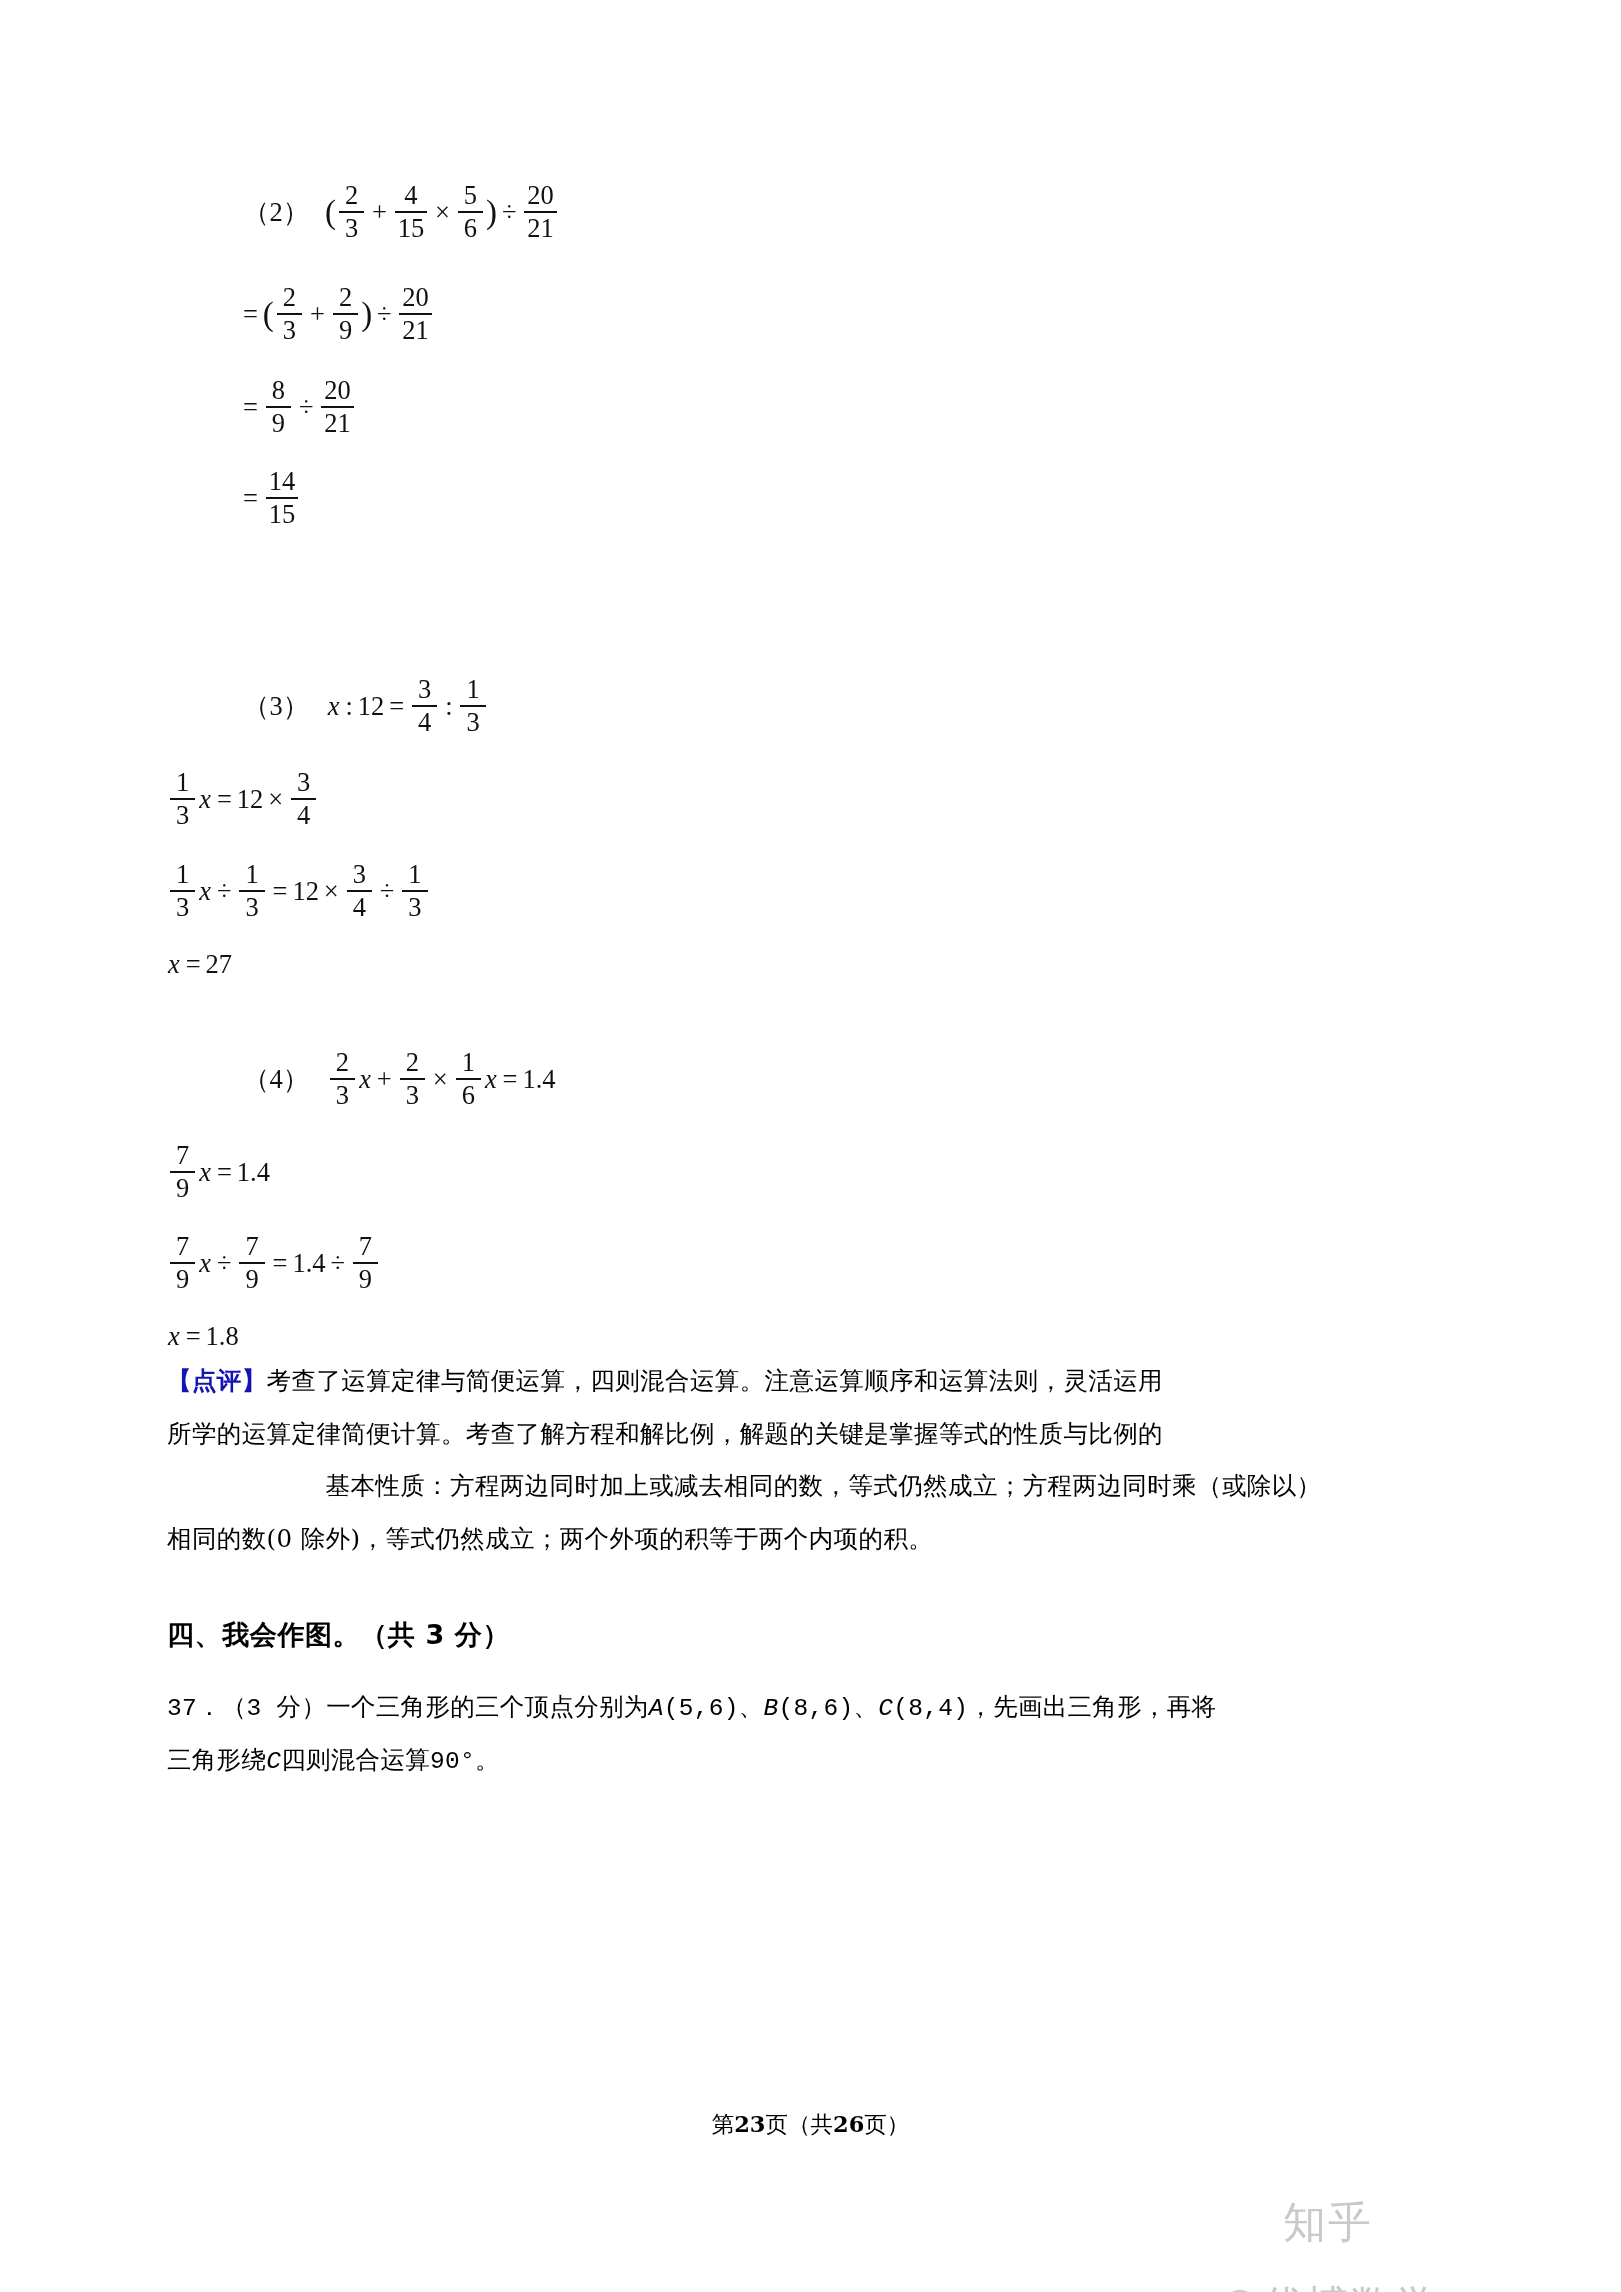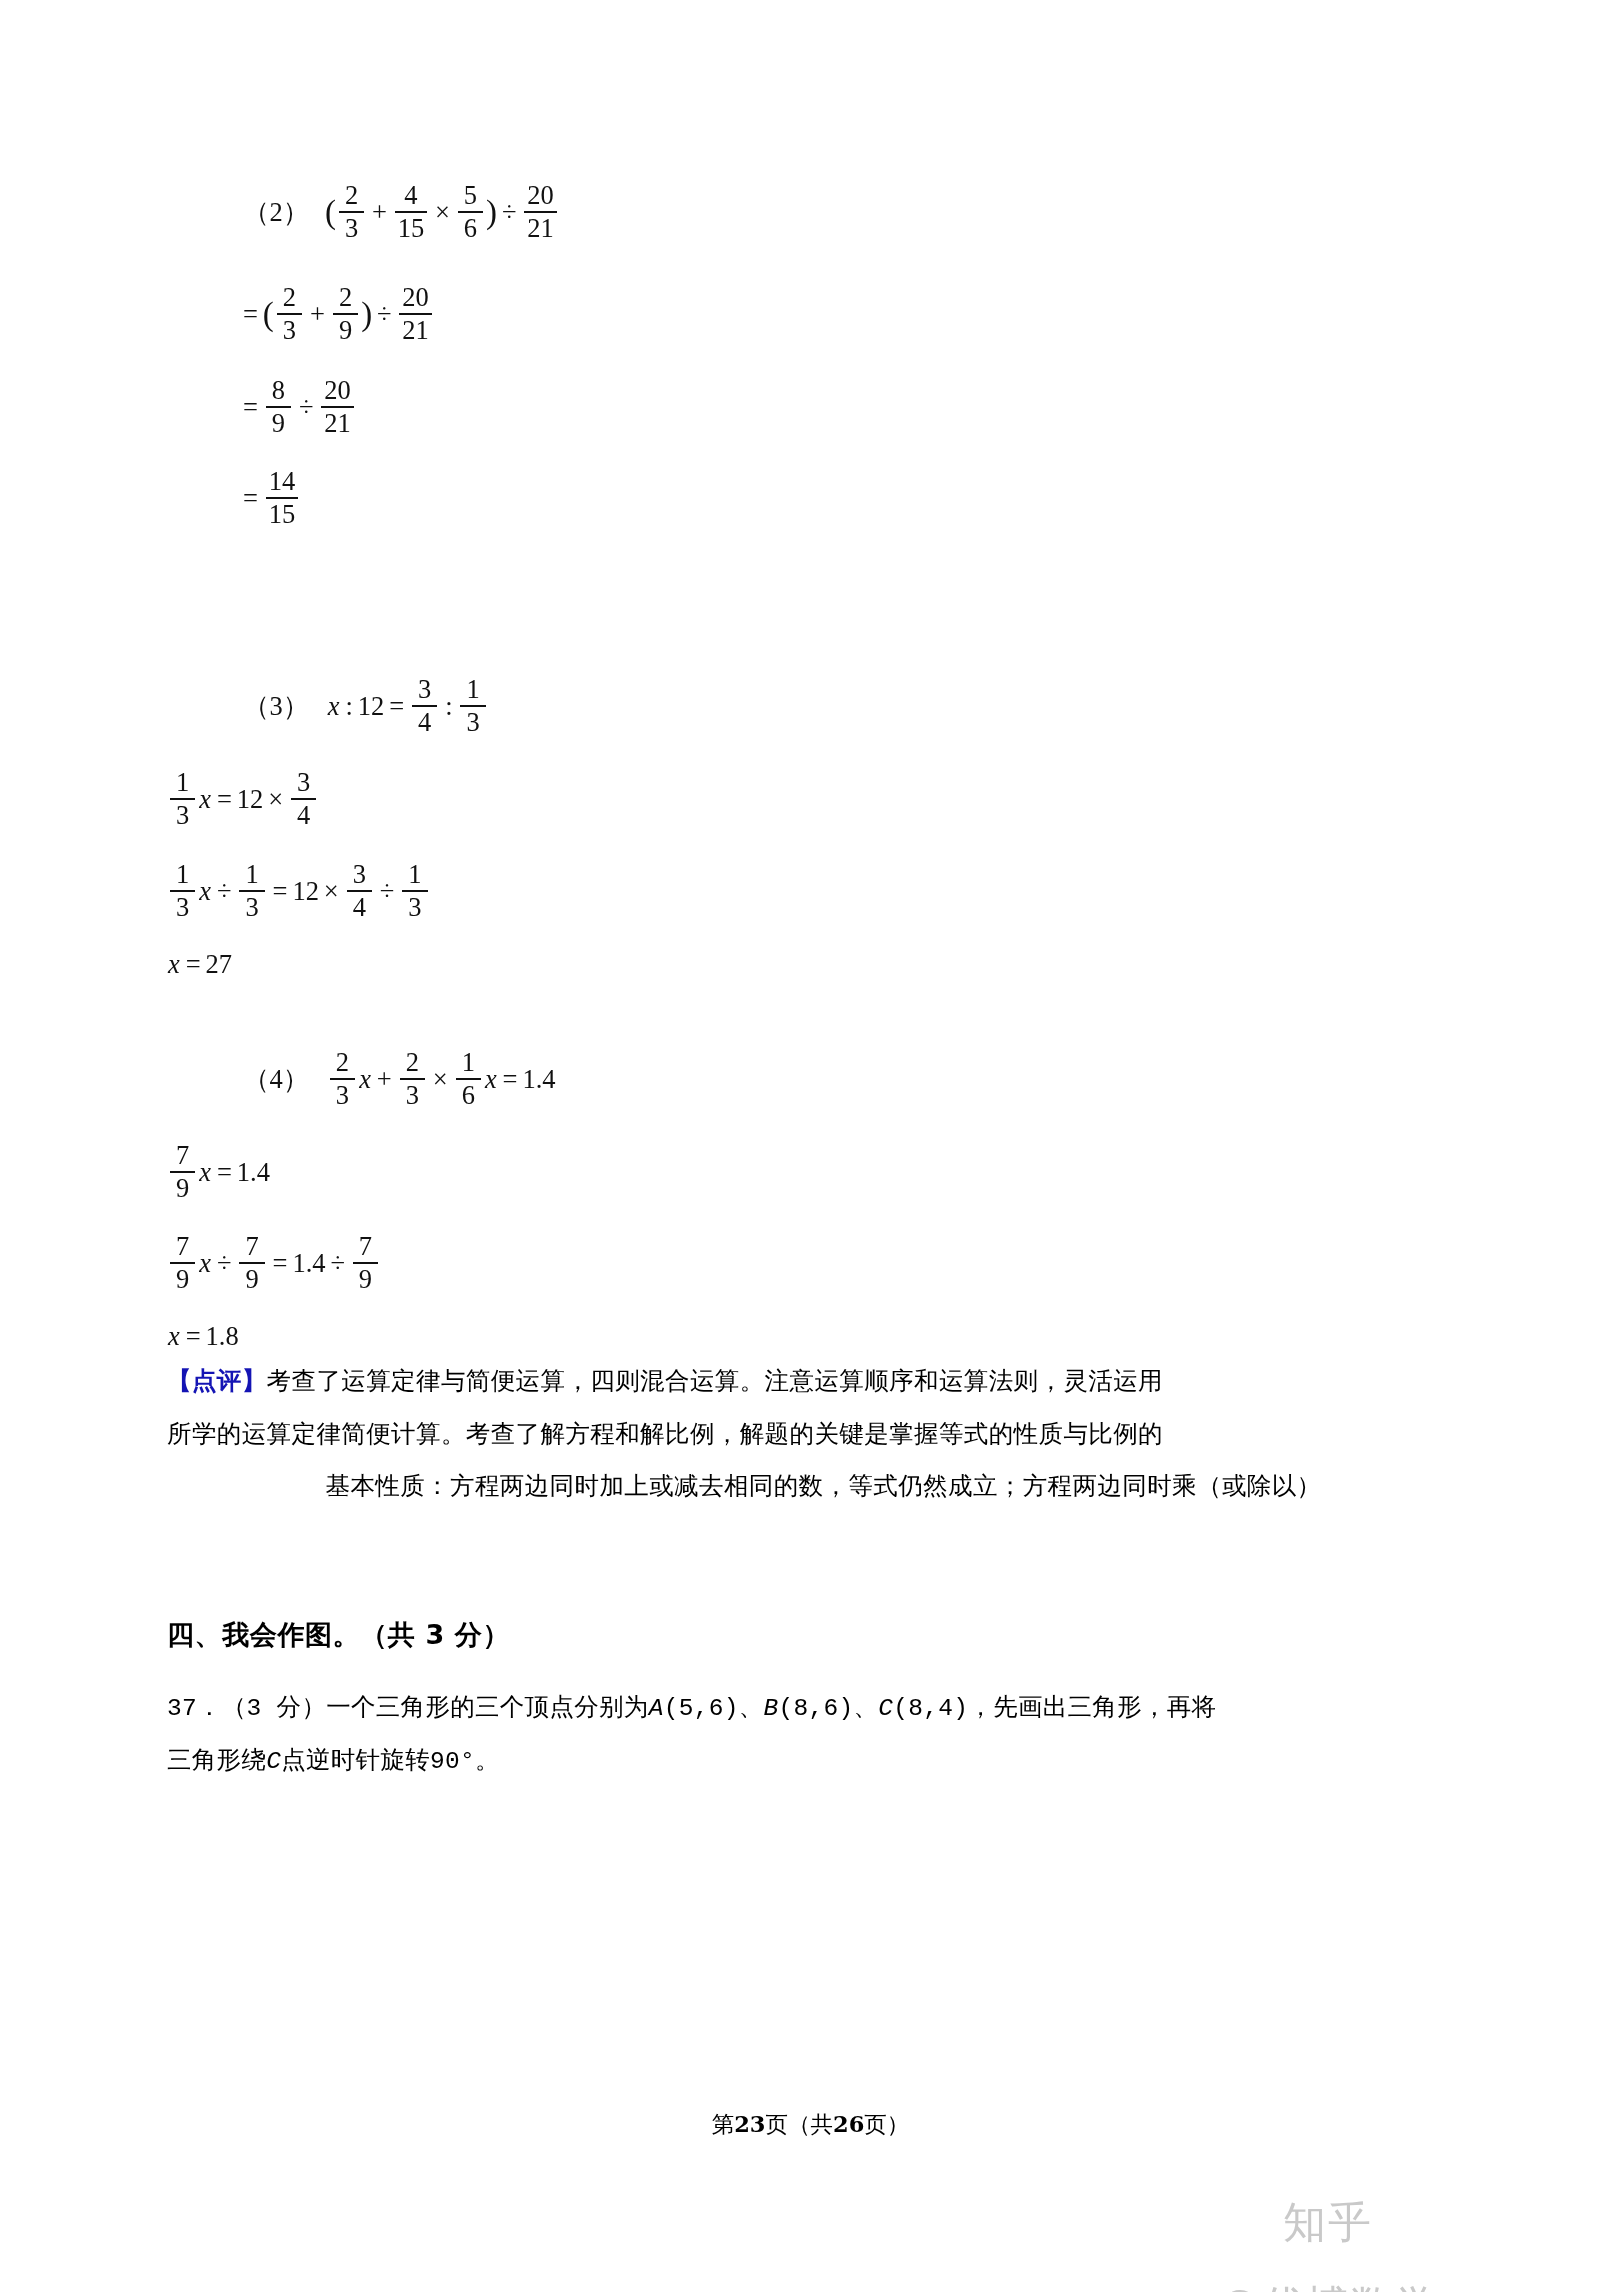--- a/index.html
+++ b/index.html
@@ -357,28 +357,29 @@
     <span class="var">x</span>
     <span class="op">=</span>
     <span class="tok">1.8</span>
   </div>
 
   <div class="para cjk-serif" style="left:167px; top:1354px; width:1313px;">
     <span class="pingyu-tag">【点评】</span><span>考查了运算定律与简便运算，四则混合运算。注意运算顺序和运算法则，灵活运用</span>
   </div>
   <div class="para cjk-serif" style="left:167px; top:1407px; width:1313px;">所学的运算定律简便计算。考查了解方程和解比例，解题的关键是掌握等式的性质与比例的</div>
   <div class="para cjk-serif" style="left:167px; top:1459px; width:1313px;text-align:center;">基本性质：方程两边同时加上或减去相同的数，等式仍然成立；方程两边同时乘（或除以）</div>
+  <div class="para cjk-serif" style="left:167px; top:1512px; width:1313px;">相同的数(0 除外)，等式仍然成立；两个外项的积等于两个内项的积。</div>
 
   <div class="sec-head" style="left:167px; top:1617px;">四、我会作图。（共 3 分）</div>
 
   <div class="q-line" style="left:167px; top:1682px;">
     <span>37．</span><span>（3 分）</span><span>一个三角形的三个顶点分别为</span><span class="it">A</span><span>(5,6)</span><span>、</span><span class="it">B</span><span>(8,6)</span><span>、</span><span class="it">C</span><span>(8,4)</span><span>，先画出三角形，再将</span>
   </div>
   <div class="q-line" style="left:167px; top:1735px;">
-    <span>三角形绕</span><span class="it">C</span><span>点逆时针旋转</span><span>90°</span><span>。</span>
+    <span>三角形绕</span><span class="it">C</span><span>四则混合运算</span><span>90°</span><span>。</span>
   </div>
 
   <div class="footer" style="top:2109px;">
     <span>第</span><b>23</b><span>页（共</span><b>26</b><span>页）</span>
   </div>
 
   <div class="watermark" style="left:1218px; top:2194px;">
     <span class="wm-logo">知乎</span>
     <span class="wm-name">@优博数学</span>
   </div>

